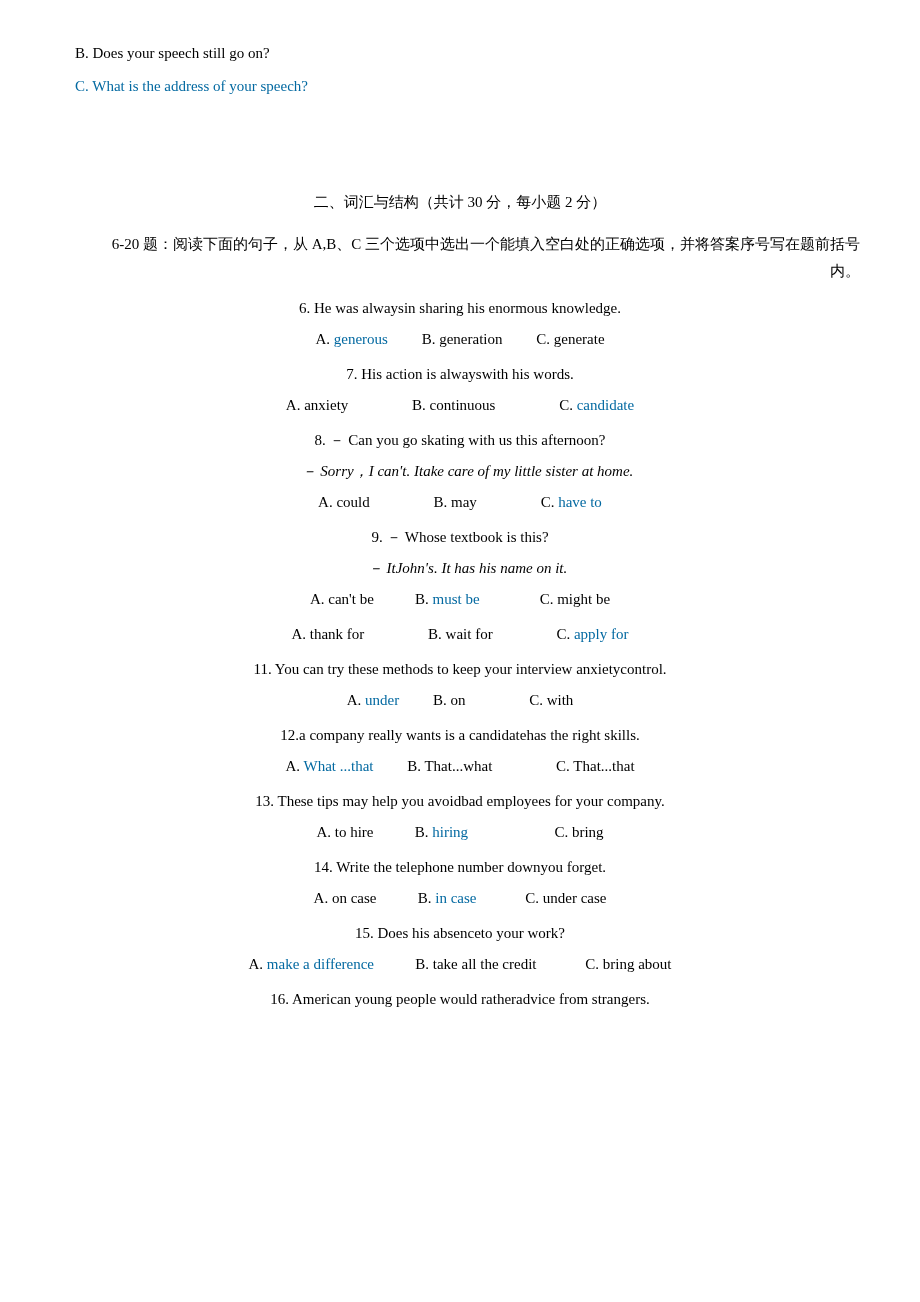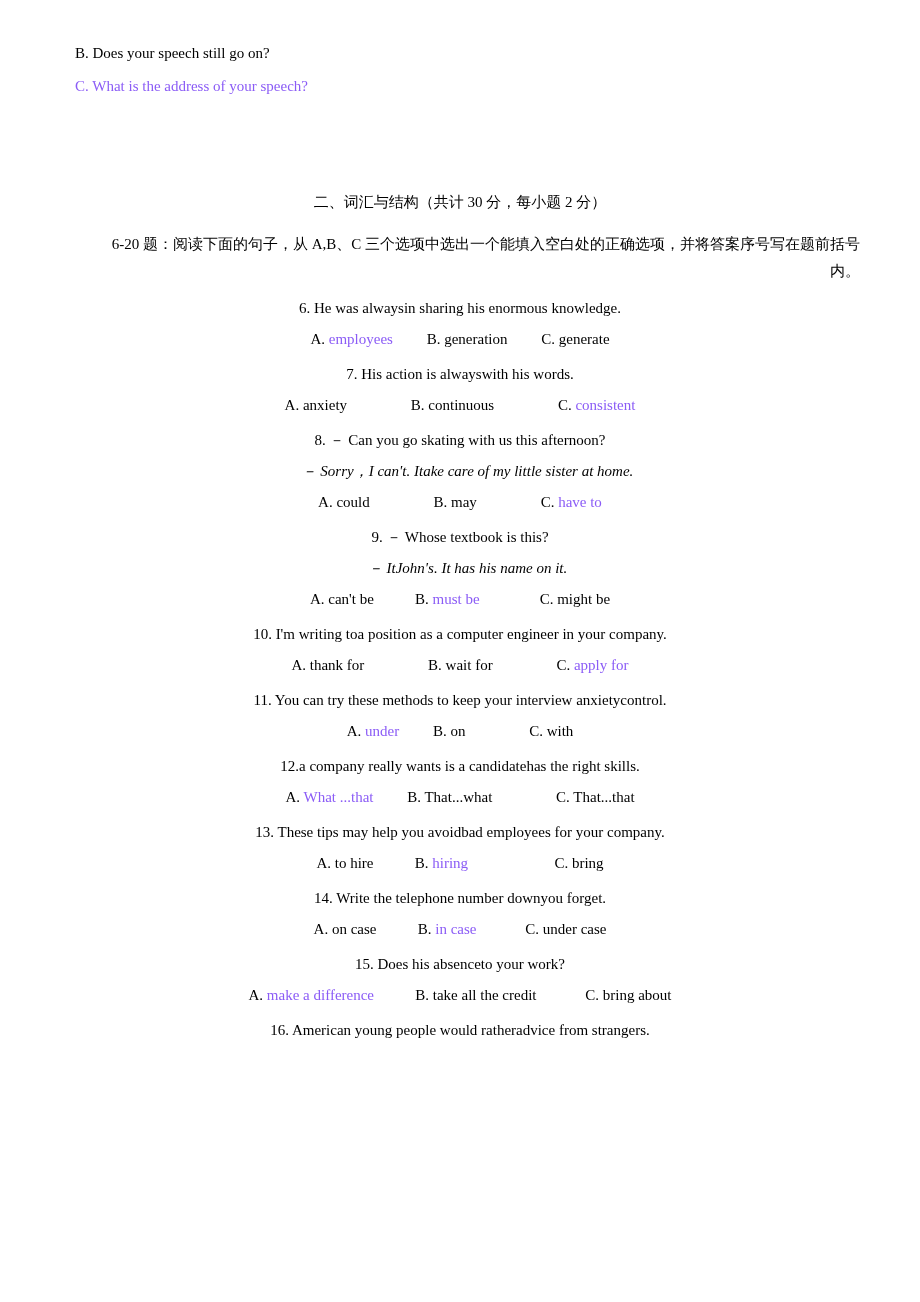--- a/index.html
+++ b/index.html
@@ -11,21 +11,21 @@
       font-family: "SimSun", "宋体", serif;
       font-size: 15px;
       color: #000;
       background: #fff;
       padding: 40px 60px;
       line-height: 1.8;
       width: 920px;
       min-height: 1302px;
     }
     .red {
-      color: #8b5cf6;
+      color: #0369a1;
     }
     .section-header {
       text-align: center;
       margin: 20px 0 15px 0;
       font-size: 15px;
     }
     .instruction {
       text-indent: 2em;
       margin-bottom: 10px;
       font-size: 15px;
@@ -86,35 +86,35 @@
 <div class="instruction">
   <span>6-20 题：阅读下面的句子，从 A,B、C 三个选项中选出一个能填入空白处的正确选项，并将答案序号写在题前括号内。</span>
 </div>
 
 
 <div class="question">
   <div class="question-text">
     <span>6. He was always</span><span>in sharing his enormous knowledge.</span>
   </div>
   <div class="options">
-    <span class="option-item">A. <span class="red">employees</span></span>
+    <span class="option-item">A. <span class="red">generous</span></span>
     <span class="option-item">B. generation</span>
     <span class="option-item">C. generate</span>
   </div>
 </div>
 
 
 <div class="question">
   <div class="question-text">
     <span>7. His action is always</span><span>with his words.</span>
   </div>
   <div class="options">
     <span class="option-item-wide">A. anxiety</span>
     <span class="option-item-wide">B. continuous</span>
-    <span class="option-item">C. <span class="red">consistent</span></span>
+    <span class="option-item">C. <span class="red">candidate</span></span>
   </div>
 </div>
 
 
 <div class="question">
   <div class="question-text">
     <span>8. － Can you go skating with us this afternoon?</span>
   </div>
   <div class="question-text indent1">
     <span>－ Sorry，I can't. I</span><span>take care of my little sister at home.</span>
@@ -136,23 +136,20 @@
   </div>
   <div class="options">
     <span class="option-item">A. can't be &nbsp;</span>
     <span class="option-item">B. <span class="red">must be</span> &nbsp;&nbsp;&nbsp;&nbsp;&nbsp;&nbsp;</span>
     <span class="option-item">C. might be</span>
   </div>
 </div>
 
 
 <div class="question">
-  <div class="question-text">
-    <span>10. I'm writing to</span><span>a position as a computer engineer in your company.</span>
-  </div>
   <div class="options">
     <span class="option-item-wide">A. thank for</span>
     <span class="option-item-wide">B. wait for</span>
     <span class="option-item">C. <span class="red">apply for</span></span>
   </div>
 </div>
 
 
 <div class="question">
   <div class="question-text">

